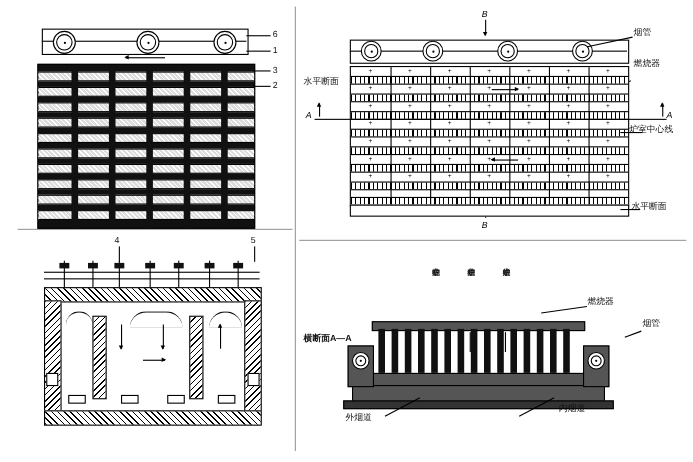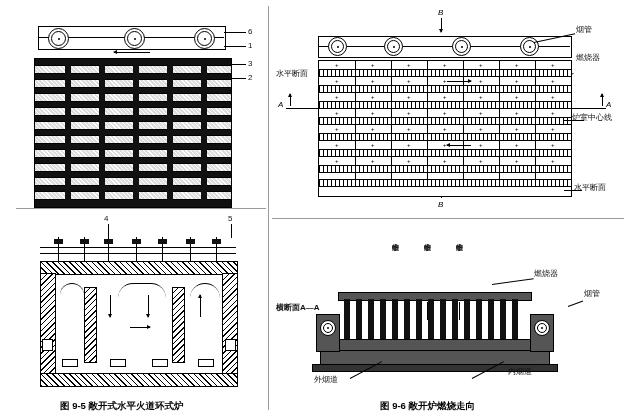--- a/index.html
+++ b/index.html
@@ -191,21 +191,20 @@
       <div class="boxline" style="position:absolute;left:22px;top:98px;width:14px;height:6px;"></div>
       <div class="boxline" style="position:absolute;left:70px;top:98px;width:14px;height:6px;"></div>
       <div class="boxline" style="position:absolute;left:112px;top:98px;width:14px;height:6px;"></div>
       <div class="boxline" style="position:absolute;left:158px;top:98px;width:14px;height:6px;"></div>
 
       <div class="boxline" style="position:absolute;left:2px;top:78px;width:9px;height:10px;"></div>
       <div class="boxline" style="position:absolute;left:185px;top:78px;width:9px;height:10px;"></div>
     </div>
   </div>
 
-  <div class="cap abs" style="left:60px;top:400px;">图 9-5  敞开式水平火道环式炉</div>
 
   <div class="abs" style="left:276px;top:8px;width:348px;height:205px;">
 
     <div class="secmark abs" style="left:162px;top:0px;">B</div>
     <div class="arrow-d" style="left:165px;top:10px;height:14px;"></div>
     <div class="secmark abs" style="left:162px;top:192px;">B</div>
     <div class="arrow-u" style="left:165px;top:176px;height:14px;"></div>
 
     <div class="lbl abs" style="left:0px;top:62px;">水平断面</div>
 
@@ -355,15 +354,14 @@
     <div class="tube" style="left:44px;top:92px;width:14px;height:14px;"></div>
     <div class="abs" style="left:254px;top:86px;width:22px;height:36px;background:#555;border:1px solid #000;"></div>
     <div class="tube" style="left:258px;top:92px;width:14px;height:14px;"></div>
 
     <div class="lbl abs" style="left:38px;top:148px;">外烟道</div>
     <div class="leader" style="left:74px;top:150px;width:36px;transform:rotate(-28deg);"></div>
     <div class="lbl abs" style="left:232px;top:140px;">内烟道</div>
     <div class="leader" style="left:196px;top:150px;width:36px;transform:rotate(-28deg);"></div>
   </div>
 
-  <div class="cap abs" style="left:380px;top:400px;">图 9-6  敞开炉燃烧走向</div>
 
 </div>
 
 </body></html>

